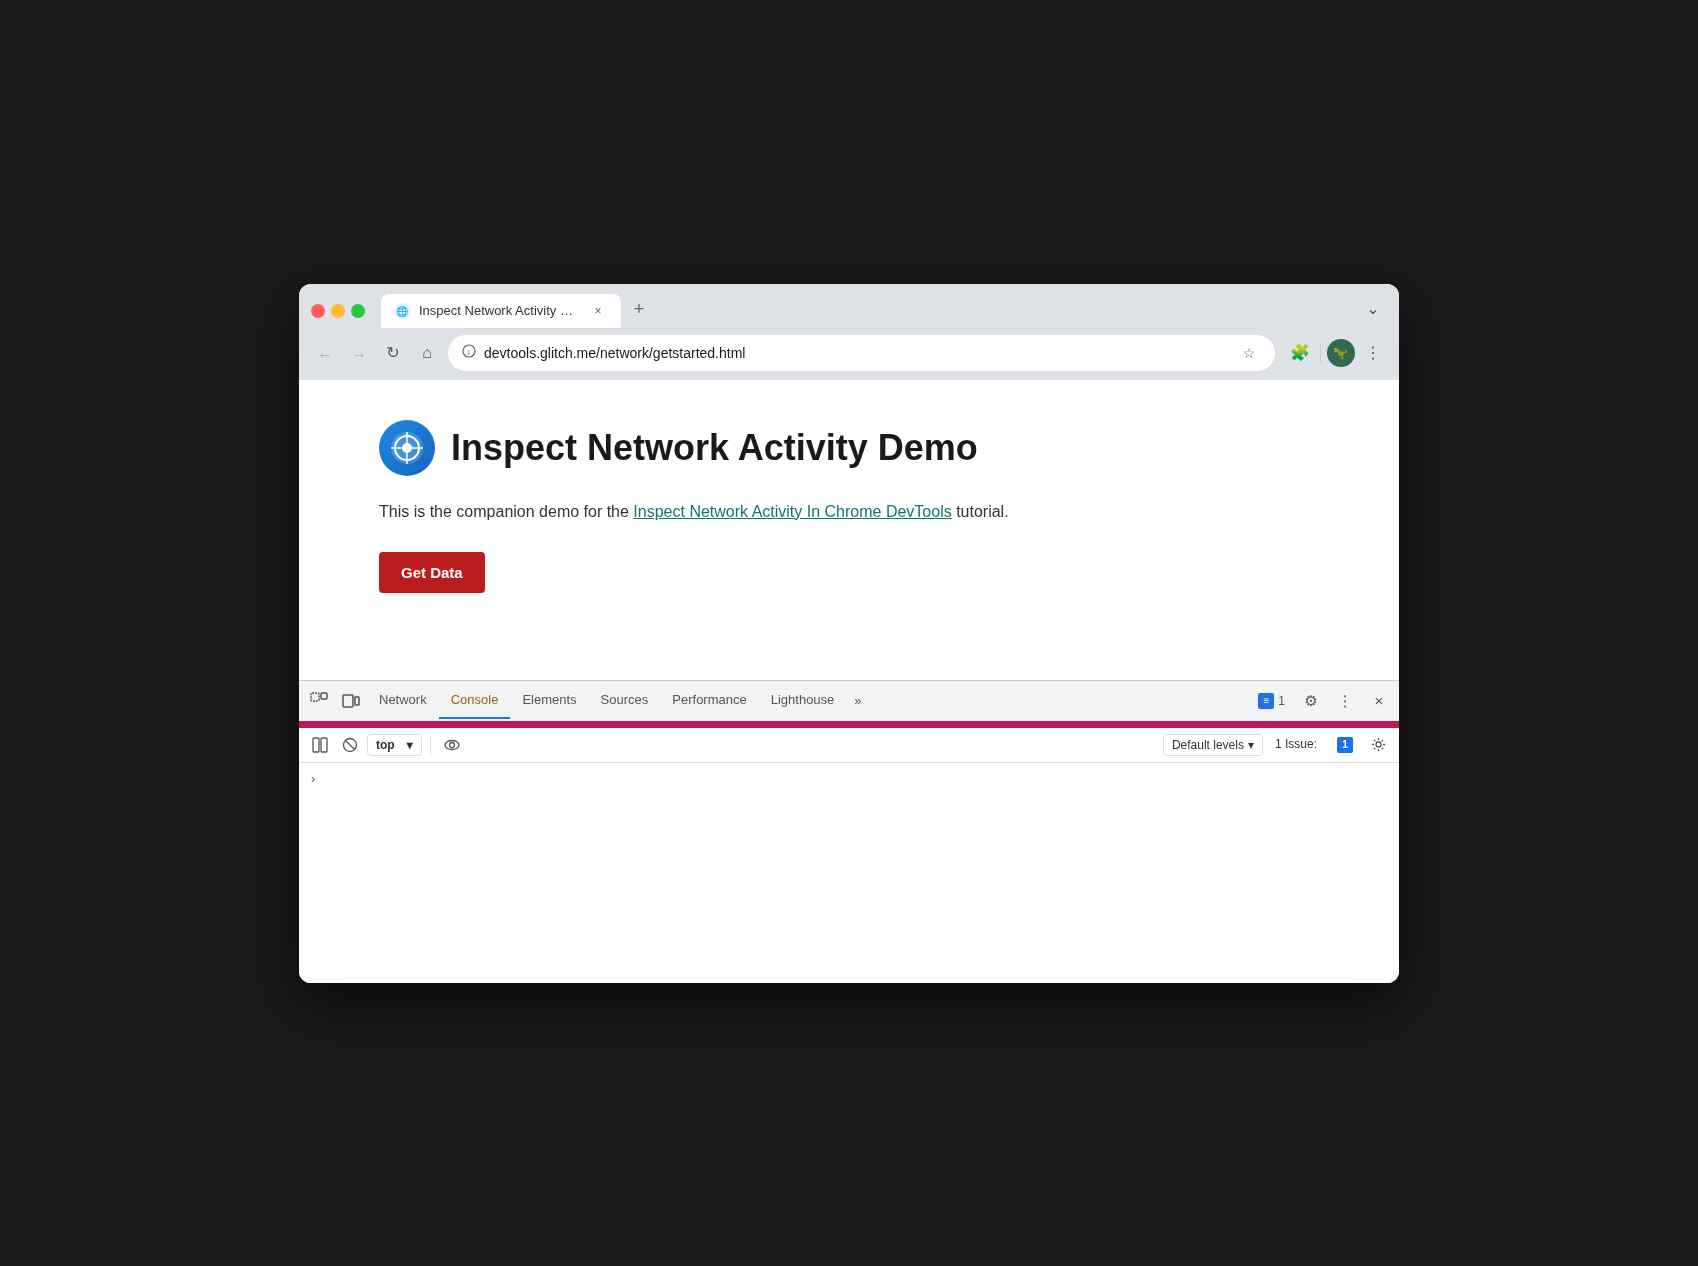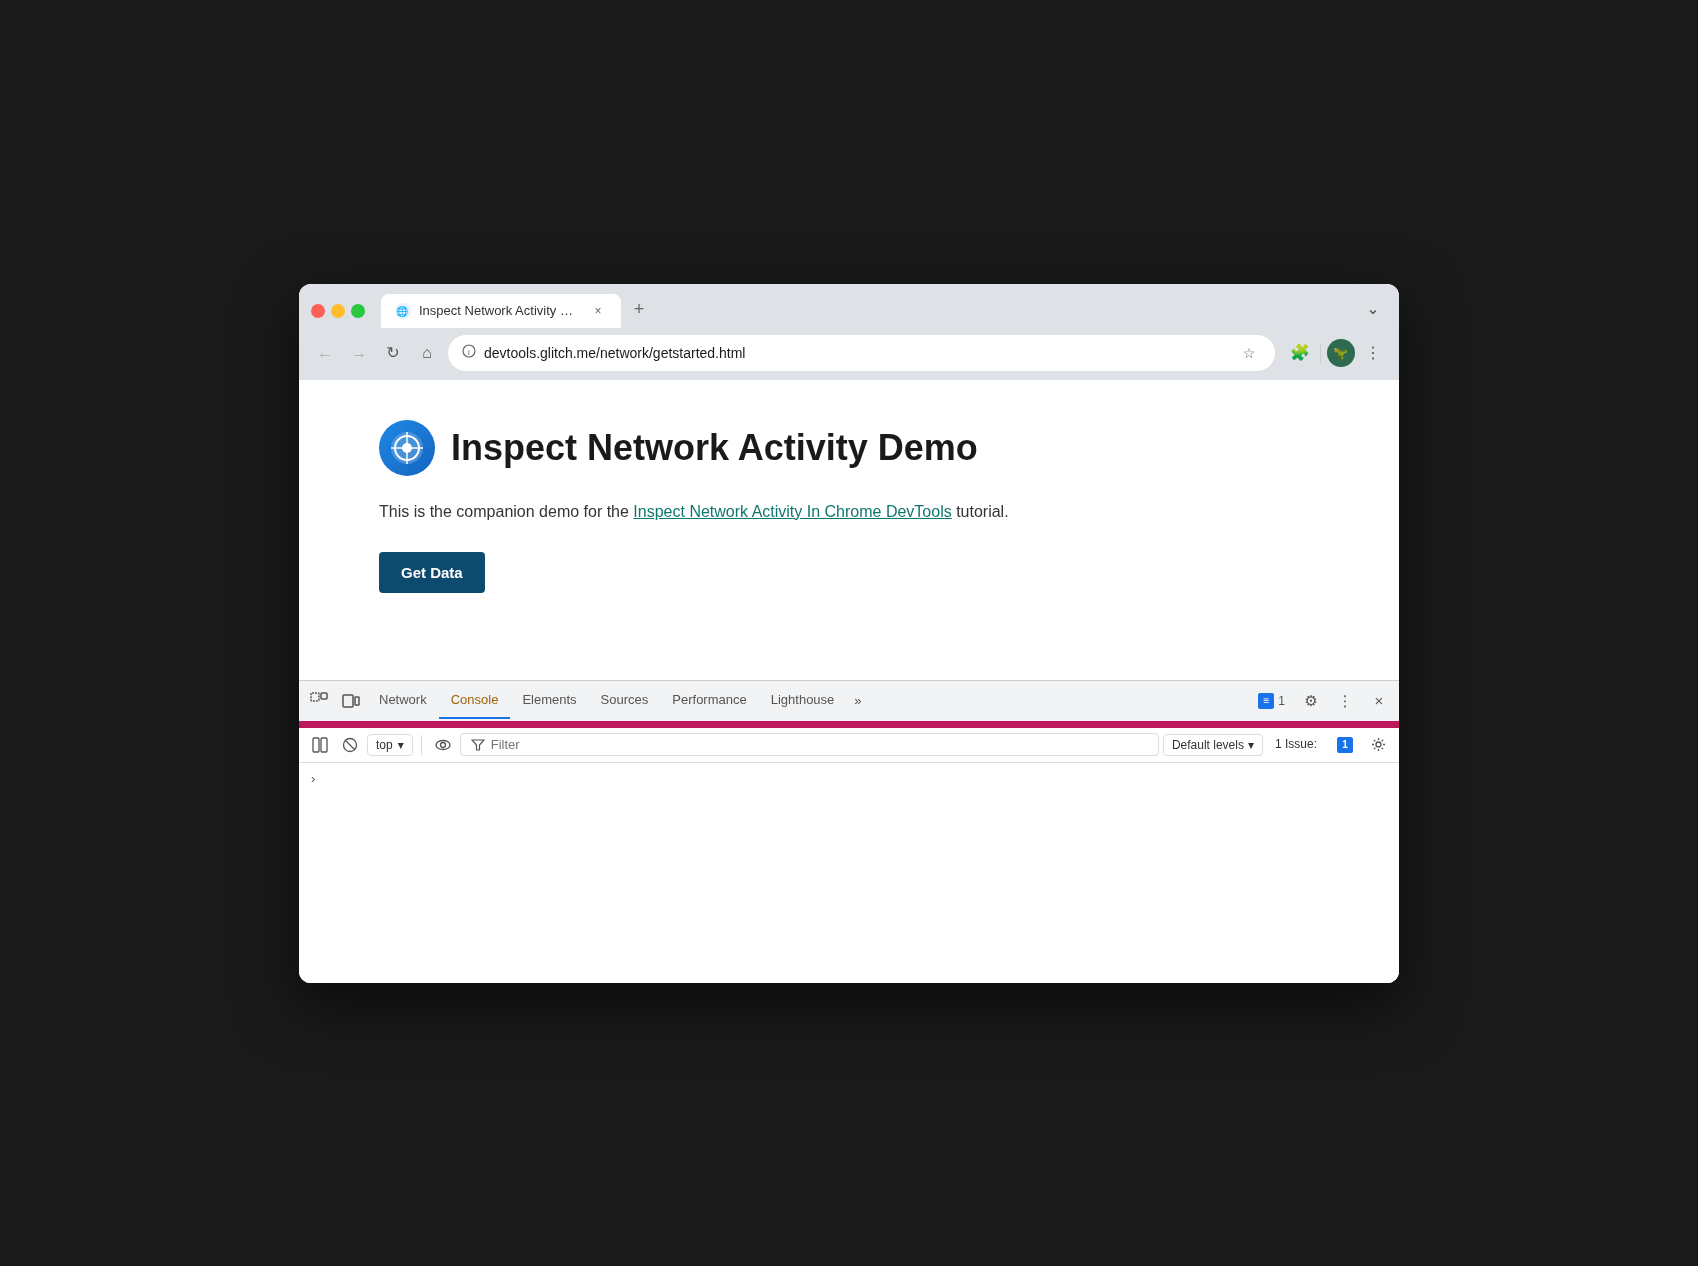--- a/index.html
+++ b/index.html
@@ -268,21 +268,21 @@
       line-height: 1.5;
     }
 
     .page-description a {
       color: #0f766e;
       text-decoration: underline;
       font-weight: 500;
     }
 
     .get-data-btn {
-      background: #0c4a6e;
+      background: #b91c1c;
       color: #fff;
       border: none;
       border-radius: 4px;
       padding: 12px 22px;
       font-size: 15px;
       font-weight: 600;
       cursor: pointer;
     }
 
     
@@ -390,28 +390,29 @@
       justify-content: center;
       cursor: pointer;
       border-radius: 2px;
       color: #555;
       font-size: 14px;
     }
 
     .console-context {
       display: flex;
       align-items: center;
-      gap: 5px;
+      gap: 12px;
       padding: 3px 8px;
       border: 1px solid #ddd;
       border-radius: 4px;
       font-size: 12px;
       color: #333;
       cursor: pointer;
       background: transparent;
+      font-weight: bold;
     }
 
     .console-divider {
       width: 1px;
       height: 20px;
       background: #dadce0;
       margin: 0 4px;
     }
 
     .console-filter {
@@ -664,26 +665,20 @@
 
       <div class="console-divider"></div>
 
       <button class="console-btn">
         <svg width="16" height="16" viewBox="0 0 16 16" fill="none">
           <ellipse cx="8" cy="8" rx="7" ry="4.5" stroke="#555" stroke-width="1.3"></ellipse>
           <circle cx="8" cy="8" r="2.5" stroke="#555" stroke-width="1.3"></circle>
         </svg>
       </button>
 
-      <div class="console-filter">
-        <svg width="14" height="14" viewBox="0 0 14 14" fill="none">
-          <polygon points="1,2 13,2 8.5,7 8.5,12 5.5,12 5.5,7" stroke="#555" stroke-width="1.2" fill="none"></polygon>
-        </svg>
-        <input type="text" placeholder="Filter" style="">
-      </div>
 
       <button class="console-levels">
         <span>Default levels</span>
         <span>▾</span>
       </button>
 
       <button class="console-issues-bar">
         <span>1 Issue:</span>
         <div class="badge-icon">1</div>
       </button>

